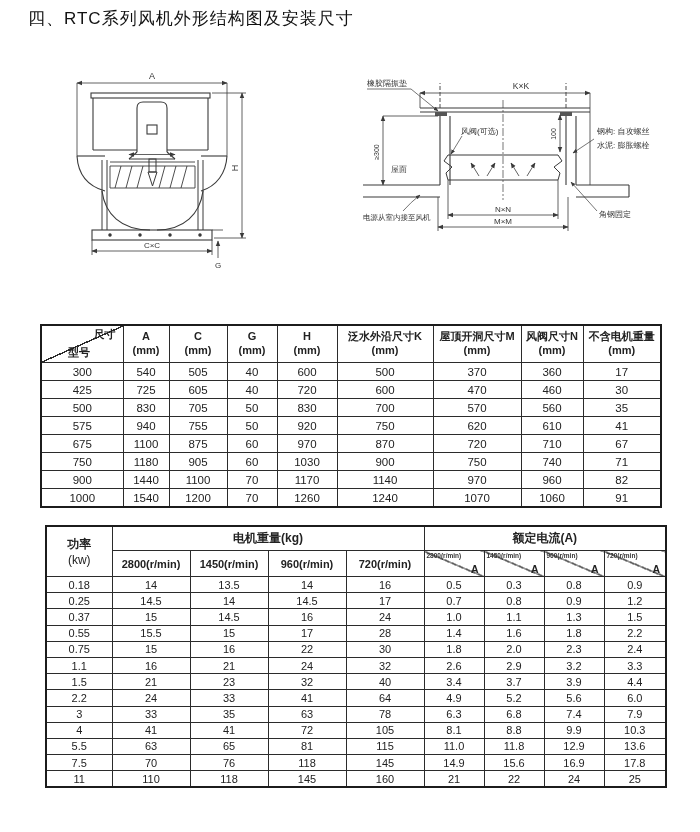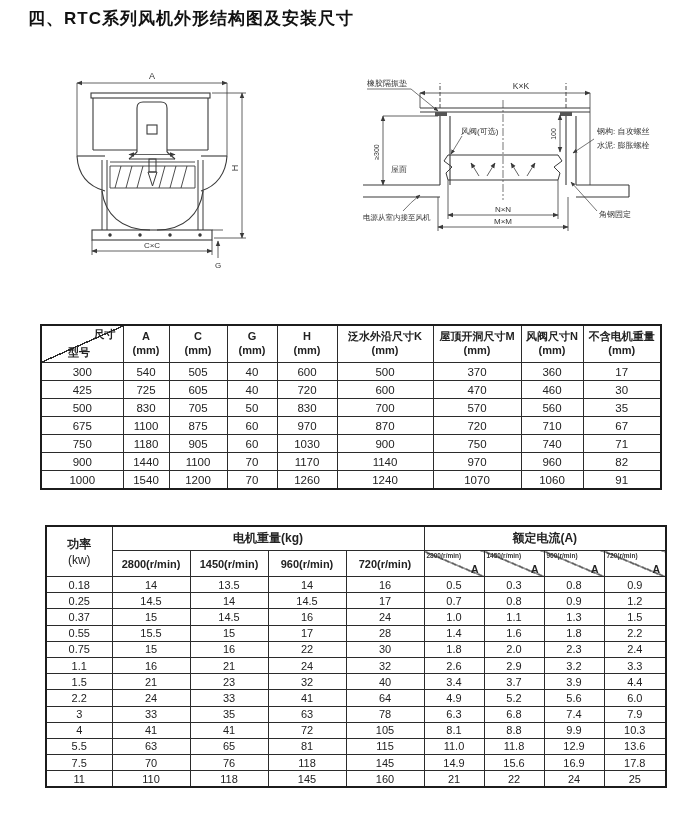--- a/index.html
+++ b/index.html
@@ -2,21 +2,21 @@
 <html><head>
 <meta charset="utf-8">
 <style>
   html,body { margin:0; padding:0; }
   body {
     width:700px; height:832px; background:#ffffff; position:relative;
     font-family:"Liberation Sans", sans-serif; color:#1a1a1a; overflow:hidden;
   }
   .page-title {
     position:absolute; left:28px; top:7px;
-    font-size:17px; font-weight:bold; letter-spacing:1px; color:#111;
+    font-size:17px; font-weight:normal; letter-spacing:1px; color:#111;
   }
   .diag { position:absolute; }
   .diag svg text { fill:#333; font-family:"Liberation Sans", sans-serif; }
 
   
   table { border-collapse:collapse; table-layout:fixed; background:#fff; }
   th, td {
     border:1px solid #2b2b2b; text-align:center; vertical-align:middle;
     padding:0; font-size:11px; color:#222; overflow:hidden; white-space:nowrap;
   }
@@ -341,20 +341,31 @@
       <tr>
         <td>500</td>
         <td>830</td>
         <td>705</td>
         <td>50</td>
         <td>830</td>
         <td>700</td>
         <td>570</td>
         <td>560</td>
         <td>35</td>
+      </tr>
+      <tr>
+        <td>575</td>
+        <td>940</td>
+        <td>755</td>
+        <td>50</td>
+        <td>920</td>
+        <td>750</td>
+        <td>620</td>
+        <td>610</td>
+        <td>41</td>
       </tr>
       <tr>
         <td>675</td>
         <td>1100</td>
         <td>875</td>
         <td>60</td>
         <td>970</td>
         <td>870</td>
         <td>720</td>
         <td>710</td>

